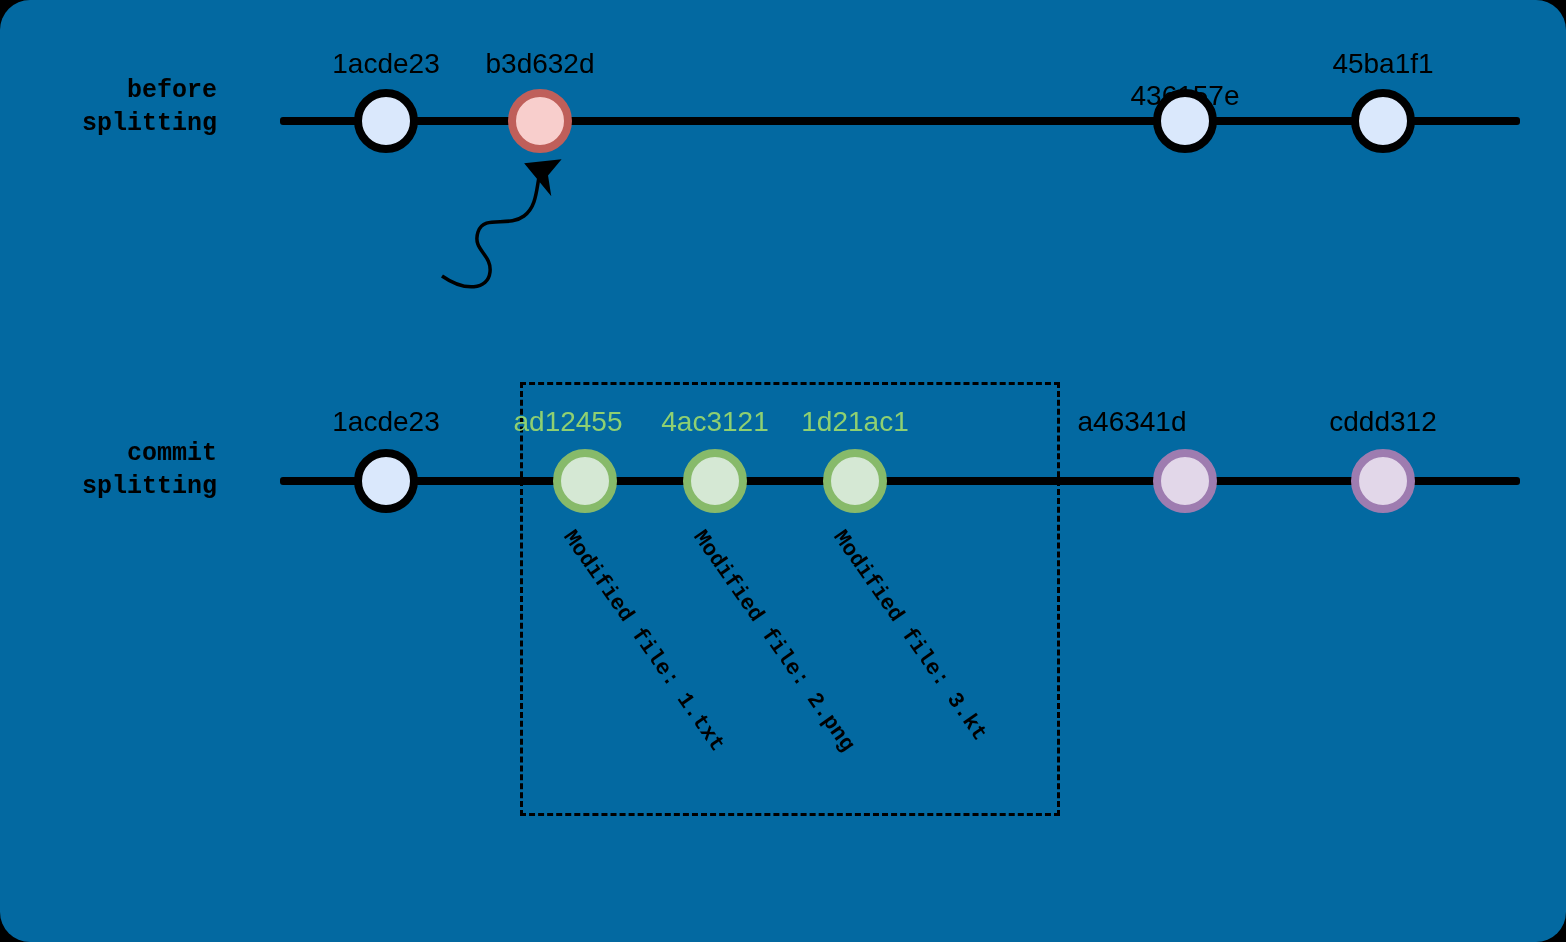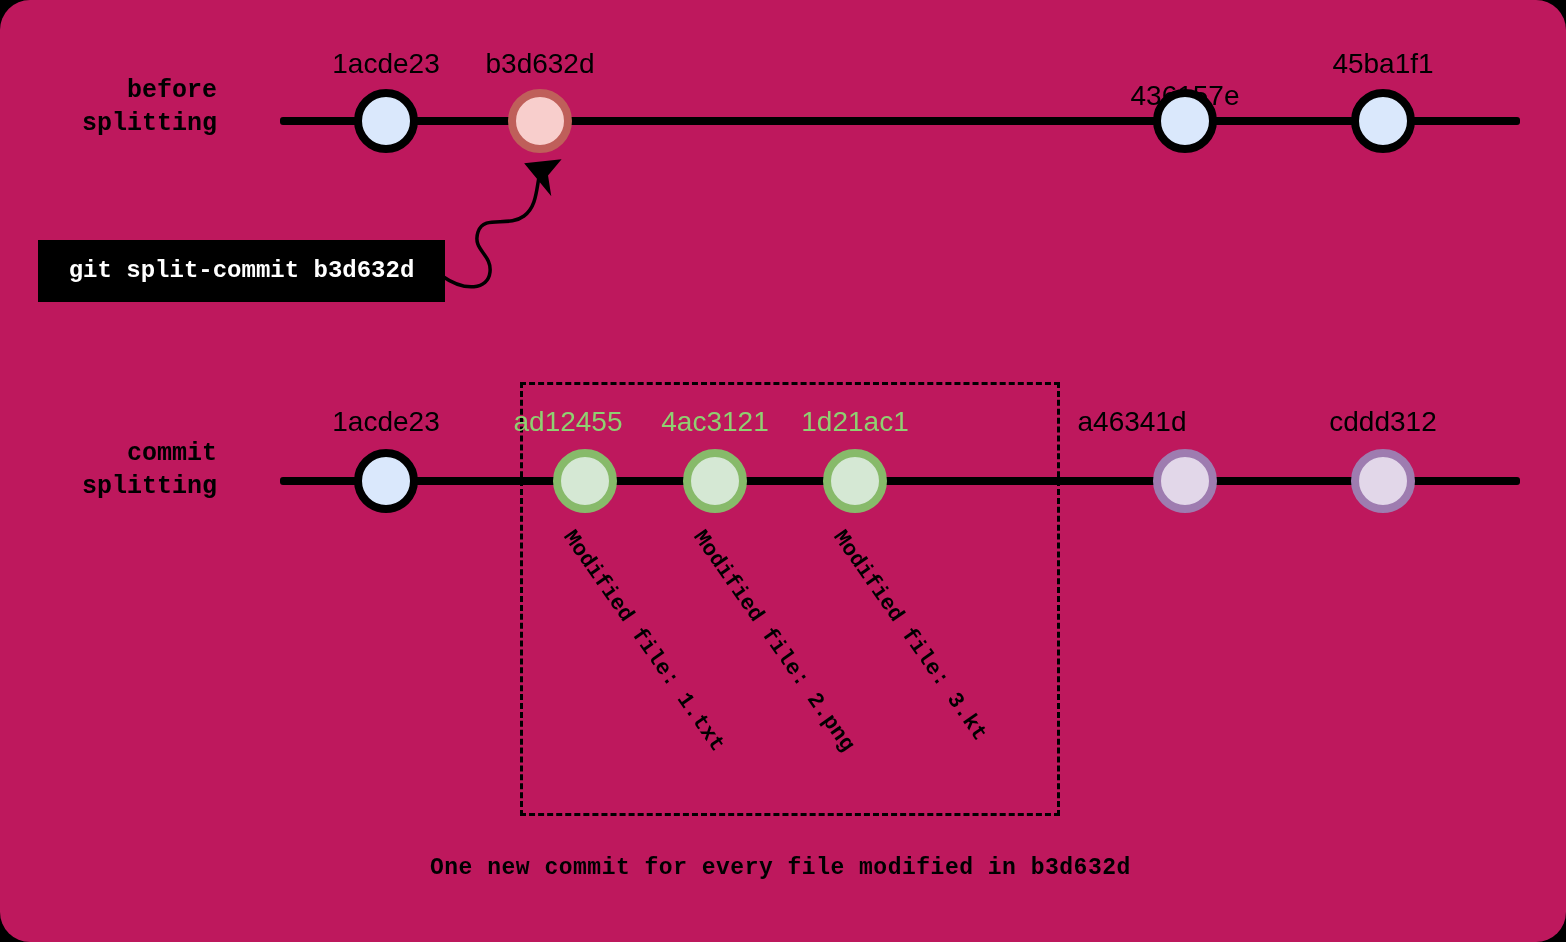--- a/index.html
+++ b/index.html
@@ -1,17 +1,17 @@
 <!DOCTYPE html>
 <html><head>
 <meta charset="utf-8">
 <style>
   html,body{margin:0;padding:0;background:#000;}
   .canvas{
-    position:relative;width:1566px;height:942px;background:#be185d;
+    position:relative;width:1566px;height:942px;background:#0369a1;
     border-radius:30px;overflow:hidden;
     font-family:"Liberation Sans",sans-serif;
   }
   .row-label{
     position:absolute;left:40px;width:177px;text-align:right;
     font-family:"Liberation Mono",monospace;font-weight:bold;
     font-size:25px;line-height:33px;color:#000;
   }
   .timeline{position:absolute;left:280px;width:1240px;height:8px;background:#000;border-radius:3px;}
   .commit{position:absolute;width:48px;height:48px;border-radius:50%;border:8px solid #000;box-sizing:content-box;}
@@ -61,23 +61,20 @@
   <div class="commit-label" style="left:296px;top:48px;">1acde23</div>
   <div class="commit-label" style="left:450px;top:48px;">b3d632d</div>
   <div class="commit-label" style="left:1095px;top:48px;margin-top:32px;">436157e</div>
   <div class="commit-label" style="left:1293px;top:48px;text-align:center;">45ba1f1</div>
 
   <div class="commit blue" style="left:354px;top:89px;"></div>
   <div class="commit red" style="left:508px;top:89px;"></div>
   <div class="commit blue" style="left:1153px;top:89px;"></div>
   <div class="commit blue" style="left:1351px;top:89px;"></div>
 
-  <div class="cmd-box">
-    <span>git split-commit b3d632d</span>
-  </div>
 
   <svg class="arrow-svg" viewBox="0 0 130 145">
     <defs>
       <marker id="arrowhead" markerWidth="12" markerHeight="12" refX="7" refY="5" orient="auto">
         <path d="M0,10 L7,0 L11,10 L5.5,7.5 Z" fill="#000"></path>
       </marker>
     </defs>
     <path d="M 12 126
              C 35 142, 58 140, 60 122
              C 62 104, 42 100, 48 82
@@ -105,15 +102,14 @@
   <div class="commit green" style="left:553px;top:449px;"></div>
   <div class="commit green" style="left:683px;top:449px;"></div>
   <div class="commit green" style="left:823px;top:449px;"></div>
   <div class="commit purple" style="left:1153px;top:449px;"></div>
   <div class="commit purple" style="left:1351px;top:449px;"></div>
 
   <div class="file-note" style="left:578px;top:526px;">Modified file: 1.txt</div>
   <div class="file-note" style="left:708px;top:526px;">Modified file: 2.png</div>
   <div class="file-note" style="left:848px;top:526px;">Modified file: 3.kt</div>
 
-  <div class="caption">One new commit for every file modified in b3d632d</div>
 
 </div>
 
 </body></html>

